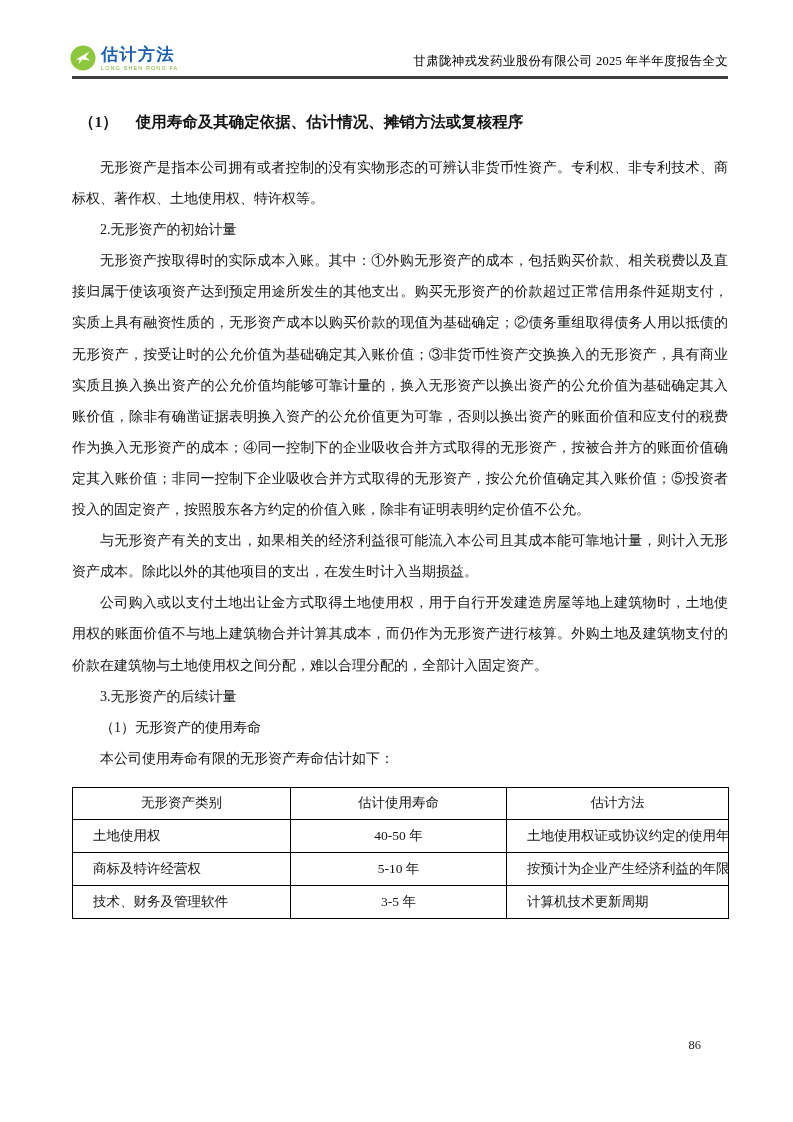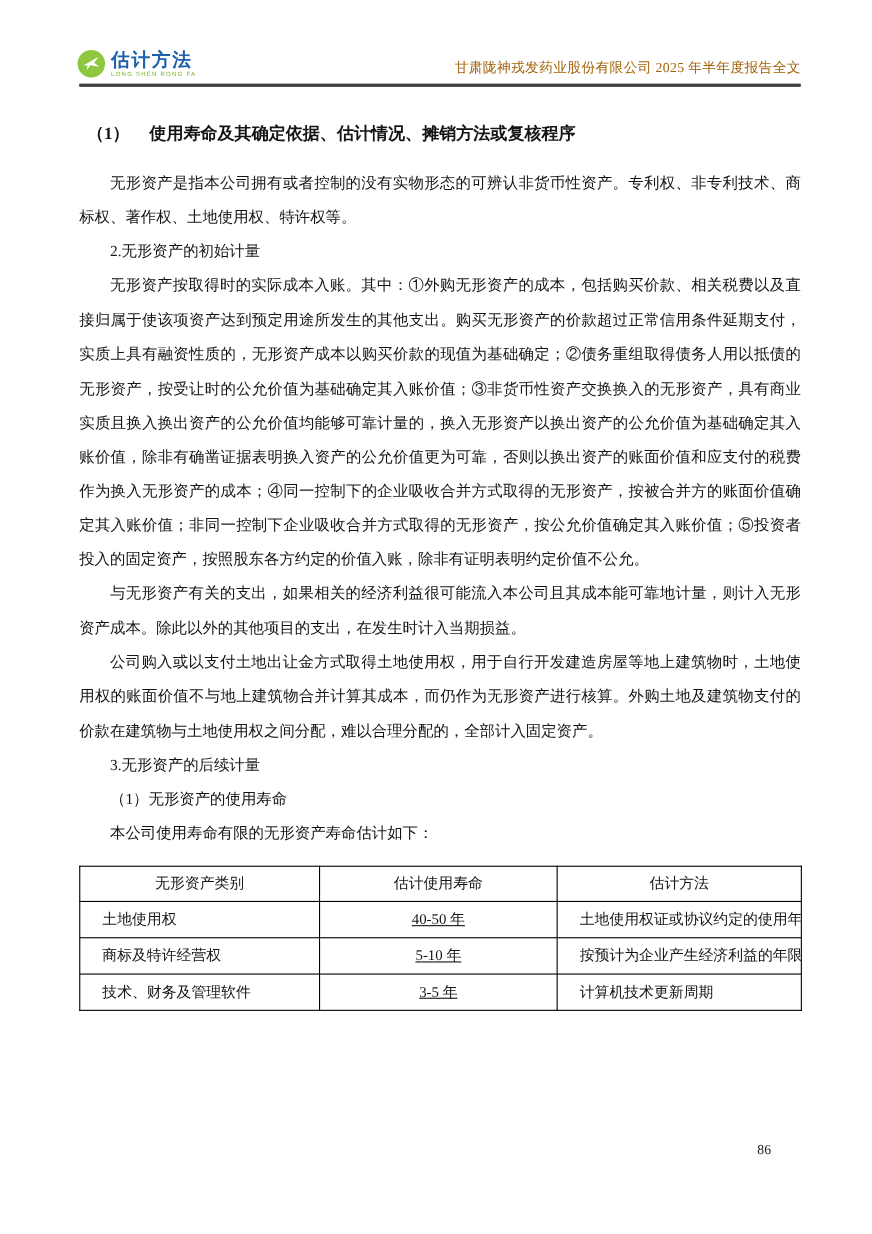--- a/index.html
+++ b/index.html
@@ -20,21 +20,21 @@
     font-size:17px; font-weight:bold; color:#1c5fad;
     letter-spacing:1.5px; line-height:19px;
     font-family:"Liberation Serif","DejaVu Serif",serif;
   }
   .logo-en {
     font-size:5.5px; color:#7ab22a; letter-spacing:1.1px; margin-top:1px;
     font-family:"Liberation Sans","DejaVu Sans",sans-serif;
   }
   .doc-title {
     position:absolute; top:53px; right:65px;
-    font-size:12.5px; color:#a16207; letter-spacing:0.3px;
+    font-size:12.5px; color:#000000; letter-spacing:0.3px;
   }
   .header-rule {
     position:absolute; top:76px; left:72px; right:65px;
     height:3px; background:#404040;
   }
   
   .content { position:absolute; top:96px; left:72px; width:656px; }
   .h1 { margin:0; font-size:15.5px; font-weight:bold; line-height:21px; }
   .h2 { margin:15px 0 16px 7px; font-size:15.5px; font-weight:bold; line-height:21px; }
   .h2 .h2-num { margin-right:18px; }
@@ -49,21 +49,21 @@
   }
   table.est th, table.est td {
     border:1.5px solid #000;
     font-size:13.5px; font-weight:normal;
     padding:0 20px;
     overflow:hidden; white-space:nowrap;
   }
   table.est th { height:31px; text-align:center; }
   table.est td { height:32px; }
   td.cell-left { text-align:left; padding-left:10px; }
-  td.cell-center { text-align:center;text-decoration:underline; }
+  td.cell-center { text-align:center; }
   
   .page-number {
     position:absolute; top:1038px; right:92px;
     font-size:12.5px; color:#222;
   }
 </style>
 </head>
 <body>
 
 <div class="page">

